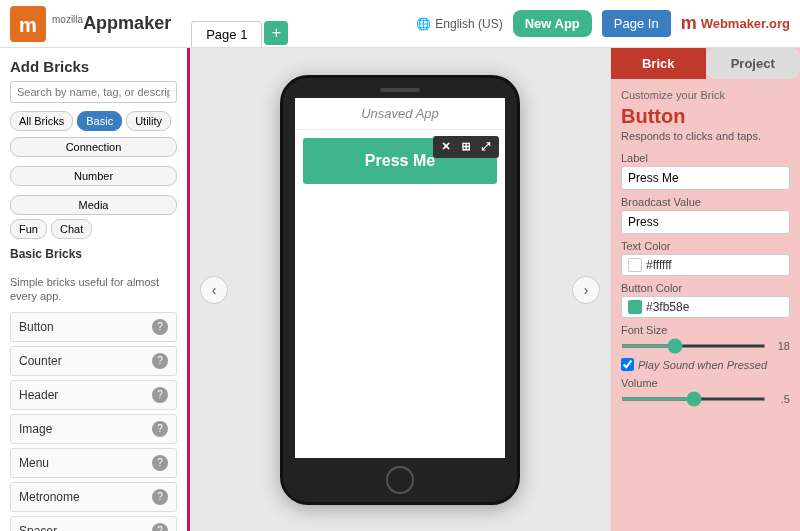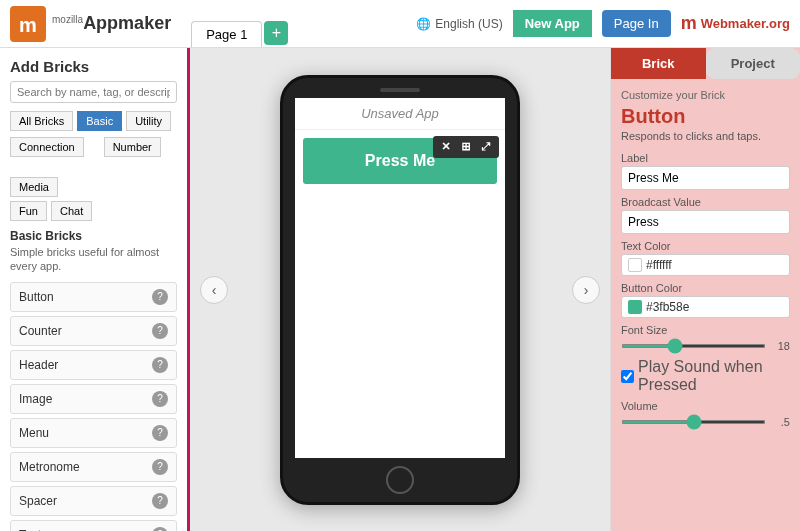--- a/index.html
+++ b/index.html
@@ -75,21 +75,21 @@
       font-size: 12px;
       color: #555;
       display: flex;
       align-items: center;
       gap: 4px;
     }
     .btn-newapp {
       background: #3fb58e;
       color: #fff;
       border: none;
-      border-radius: 0;
+      border-radius: 8px;
       padding: 6px 12px;
       cursor: pointer;
       font-size: 13px;
       font-weight: bold;
     }
     .btn-signin {
       background: #3a7ec1;
       color: #fff;
       border: none;
       border-radius: 4px;
@@ -144,45 +144,46 @@
     }
     .filter-row {
       display: flex;
       gap: 4px;
       margin-bottom: 6px;
       flex-wrap: wrap;
     }
     .filter-btn {
       border: 1px solid #ccc;
       background: #f5f5f5;
-      border-radius: 0;
+      border-radius: 9px;
       padding: 3px 8px;
       font-size: 11px;
       cursor: pointer;
     }
     .filter-btn.active {
       background: #3a7ec1;
       color: #fff;
       border-color: #3a7ec1;
     }
     .filter-row2 {
       display: flex;
-      gap: 20px;
+      gap: 9px;
       margin-bottom: 4px;
       flex-wrap: wrap;
+      flex-direction: column;
     }
     .filter-row3 {
       display: flex;
       gap: 4px;
       margin-bottom: 8px;
     }
     .section-title {
       font-weight: bold;
       font-size: 12px;
-      margin-bottom: 2px;
+      margin-bottom: 14px;
       color: #333;
     }
     .section-desc {
       font-size: 11px;
       color: #666;
       margin-bottom: 8px;
       line-height: 1.3;
     }
     .brick-item {
       display: flex;
@@ -428,22 +429,23 @@
       min-width: 18px;
       text-align: right;
     }
     .checkbox-row {
       display: flex;
       align-items: center;
       gap: 4px;
       margin-top: 6px;
     }
     .checkbox-label {
-      font-size: 16px;
+      font-size: 11px;
       color: #555;
+      font-style: italic;
     }
   </style>
 </head>
 <body>
 
 <div class="topbar">
   <div class="logo-area">
 
     <svg class="logo-icon" viewBox="0 0 36 36">
       <rect width="36" height="36" rx="4" fill="#e07020"></rect>

